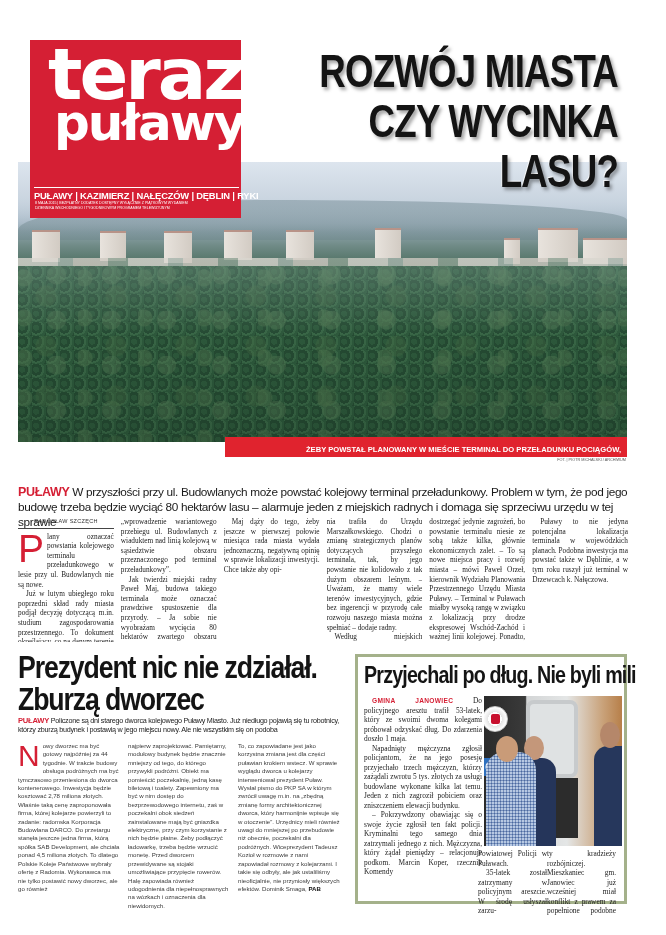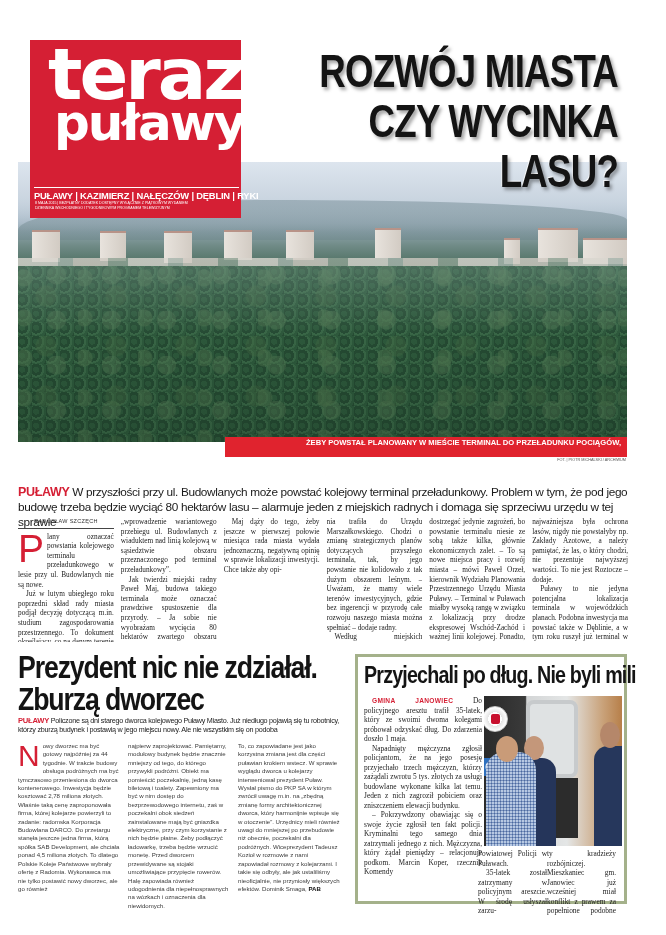--- a/index.html
+++ b/index.html
@@ -83,21 +83,21 @@
   
   .caption-band {
     position: absolute; left: 225px; top: 437px; width: 402px; height: 20px;
     background: #e0232e; z-index: 3; overflow: hidden;
   }
   .caption-band div {
     font-family: "Liberation Sans", sans-serif; font-weight: bold; color: #fff;
     font-size: 7.6px; line-height: 9px; text-align: right; white-space: nowrap;
     text-transform: uppercase; padding-right: 6px; margin-top: 14px;
   }
-  .caption-band .l1 { margin-top: 1px; padding-left: 48px; }
+  .caption-band .l1 { margin-top: 8px; padding-left: 48px; }
   .photo-credit {
     position: absolute; right: 40px; top: 458px; font-family: "Liberation Sans", sans-serif;
     font-size: 3.8px; color: #555; text-transform: uppercase;
   }
 
   
   .lead {
     position: absolute; left: 18px; top: 485px; width: 610px;
     font-family: Liberation Sans, sans-serif; font-size: 11.8px; line-height: 15px;
     color: #1a1a1a; letter-spacing: -0.35px;
@@ -280,21 +280,20 @@
     <p>Maj dąży do tego, żeby jeszcze w pierwszej połowie miesiąca rada miasta wydała jednoznaczną, negatywną opinię w sprawie lokalizacji inwestycji. Chce także aby opi-</p>
   </div>
   <div class="col">
     <p class="noindent">nia trafiła do Urzędu Marszałkowskiego. Chodzi o zmianę strategicznych planów dotyczących przyszłego terminala, tak, by jego powstanie nie kolidowało z tak dużym obszarem leśnym. – Uważam, że mamy wiele terenów inwestycyjnych, gdzie bez ingerencji w przyrodę całe rozwoju naszego miasta można spełniać – dodaje radny.</p>
     <p>Według miejskich urzędników nie można w tej sprawie</p>
   </div>
   <div class="col">
     <p class="noindent">dostrzegać jedynie zagrożeń, bo powstanie terminalu niesie ze sobą także kilka, głównie ekonomicznych zalet. – To są nowe miejsca pracy i rozwój miasta – mówi Paweł Orzeł, kierownik Wydziału Planowania Przestrzennego Urzędu Miasta Puławy. – Terminal w Puławach miałby wysoką rangę w związku z lokalizacją przy drodze ekspresowej Wschód-Zachód i ważnej linii kolejowej. Ponadto, gdyby</p>
   </div>
   <div class="col">
-    <p class="noindent">najważniejsza była ochrona lasów, nigdy nie powstałyby np. Zakłady Azotowe, a należy pamiętać, że las, o który chodzi, nie prezentuje najwyższej wartości. To nie jest Roztocze – dodaje.</p>
     <p>Puławy to nie jedyna potencjalna lokalizacja terminala w wojewódzkich planach. Podobna inwestycja ma powstać także w Dęblinie, a w tym roku ruszył już terminal w Drzewcach k. Nałęczowa.</p>
   </div>
 </div>
 
 <div class="art2-title">
   <div>Prezydent nic nie zdziałał.</div>
   <div>Zburzą dworzec</div>
 </div>
 <div class="art2-lead">
   <span class="kicker">PUŁAWY</span><span> Policzone są dni starego dworca kolejowego Puławy Miasto. Już niedługo pojawią się tu robotnicy, którzy zburzą budynek i postawią w jego miejscu nowy. Ale nie wszystkim się on podoba</span>
@@ -306,21 +305,21 @@
   <div class="col2">najpierw zaprojektować. Pamiętamy, modułowy budynek będzie znacznie mniejszy od tego, do którego przywykli podróżni. Obiekt ma pomieścić poczekalnię, jedną kasę biletową i toalety. Zapewniony ma być w nim dostęp do bezprzewodowego internetu, zaś w poczekalni obok siedzeń zainstalowane mają być gniazdka elektryczne, przy czym korzystanie z nich będzie płatne. Żeby podłączyć ładowarkę, trzeba będzie wrzucić monetę. Przed dworcem przewidywane są stojaki umożliwiające przypięcie rowerów. Halę zapowiada również udogodnienia dla niepełnosprawnych na wózkach i oznaczenia dla niewidomych.</div>
   <div class="col2">
     <span>To, co zapowiadane jest jako korzystna zmiana jest dla części puławian krokiem wstecz. W sprawie wyglądu dworca u kolejarzy interweniował prezydent Puław. Wysłał pismo do PKP SA w którym zwrócił uwagę m.in. na „zbędną zmianę formy architektonicznej dworca, który harmonijnie wpisuje się w otoczenie”. Urzędnicy mieli również uwagi do mniejszej po przebudowie niż obecnie, poczekalni dla podróżnych. Wiceprezydent Tadeusz Kozioł w rozmowie z nami zapowiadał rozmowy z kolejarzami. I takie się odbyły, ale jak ustaliliśmy nieoficjalnie, nie przyniosły większych efektów.</span>
     <span>Dominik Smaga, </span><span class="sig">PAB</span>
   </div>
 </div>
 
 <div class="box">
   <div class="box-title">Przyjechali po dług. Nie byli mili</div>
   <div class="box-col-left">
-    <p><span class="kicker">GMINA JANOWIEC</span><span> Do policyjnego aresztu trafił 35-latek, który ze swoimi dwoma kolegami próbował odzyskać dług. Do zdarzenia doszło 1 maja.</span></p>
+    <p><span class="kicker">GMINA JANOWIEC</span><span> Do policyjnego aresztu trafił 53-latek, który ze swoimi dwoma kolegami próbował odzyskać dług. Do zdarzenia doszło 1 maja.</span></p>
     <p>Napadnięty mężczyzna zgłosił policjantom, że na jego posesję przyjechało trzech mężczyzn, którzy zażądali zwrotu 5 tys. złotych za usługi budowlane wykonane kilka lat temu. Jeden z nich zagroził pobiciem oraz zniszczeniem elewacji budynku.</p>
     <p>– Pokrzywdzony obawiając się o swoje życie zgłosił ten fakt policji. Kryminalni tego samego dnia zatrzymali jednego z nich. Mężczyzna, który żądał pieniędzy – relacjonuje podkom. Marcin Koper, rzecznik Komendy</p>
   </div>
   <div class="box-photo">
     <div class="vandoor"></div>
     <div class="vanlow"></div>
     <div class="policja-band">C.IA</div>
     <div class="logo"></div>
     <div class="cop1"></div>
     <div class="cop1-head"></div>

